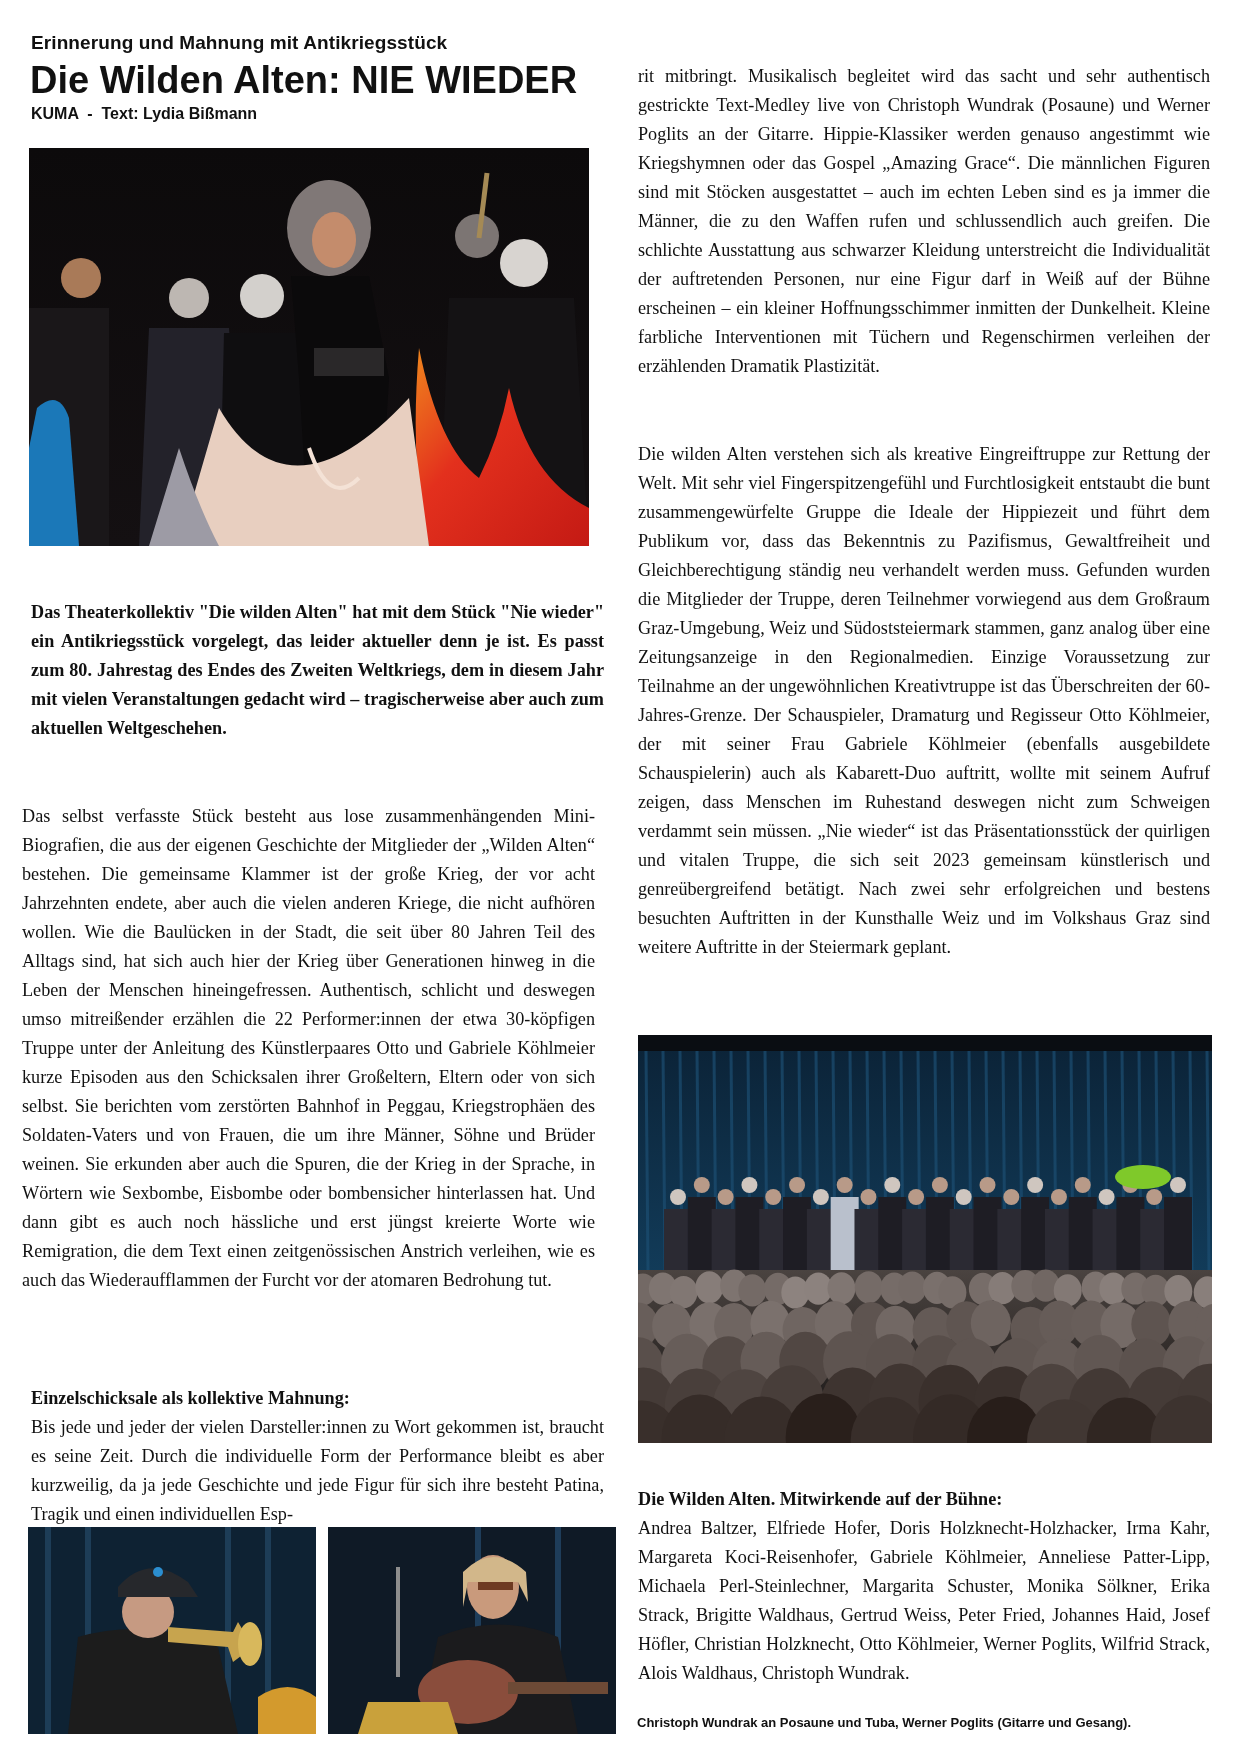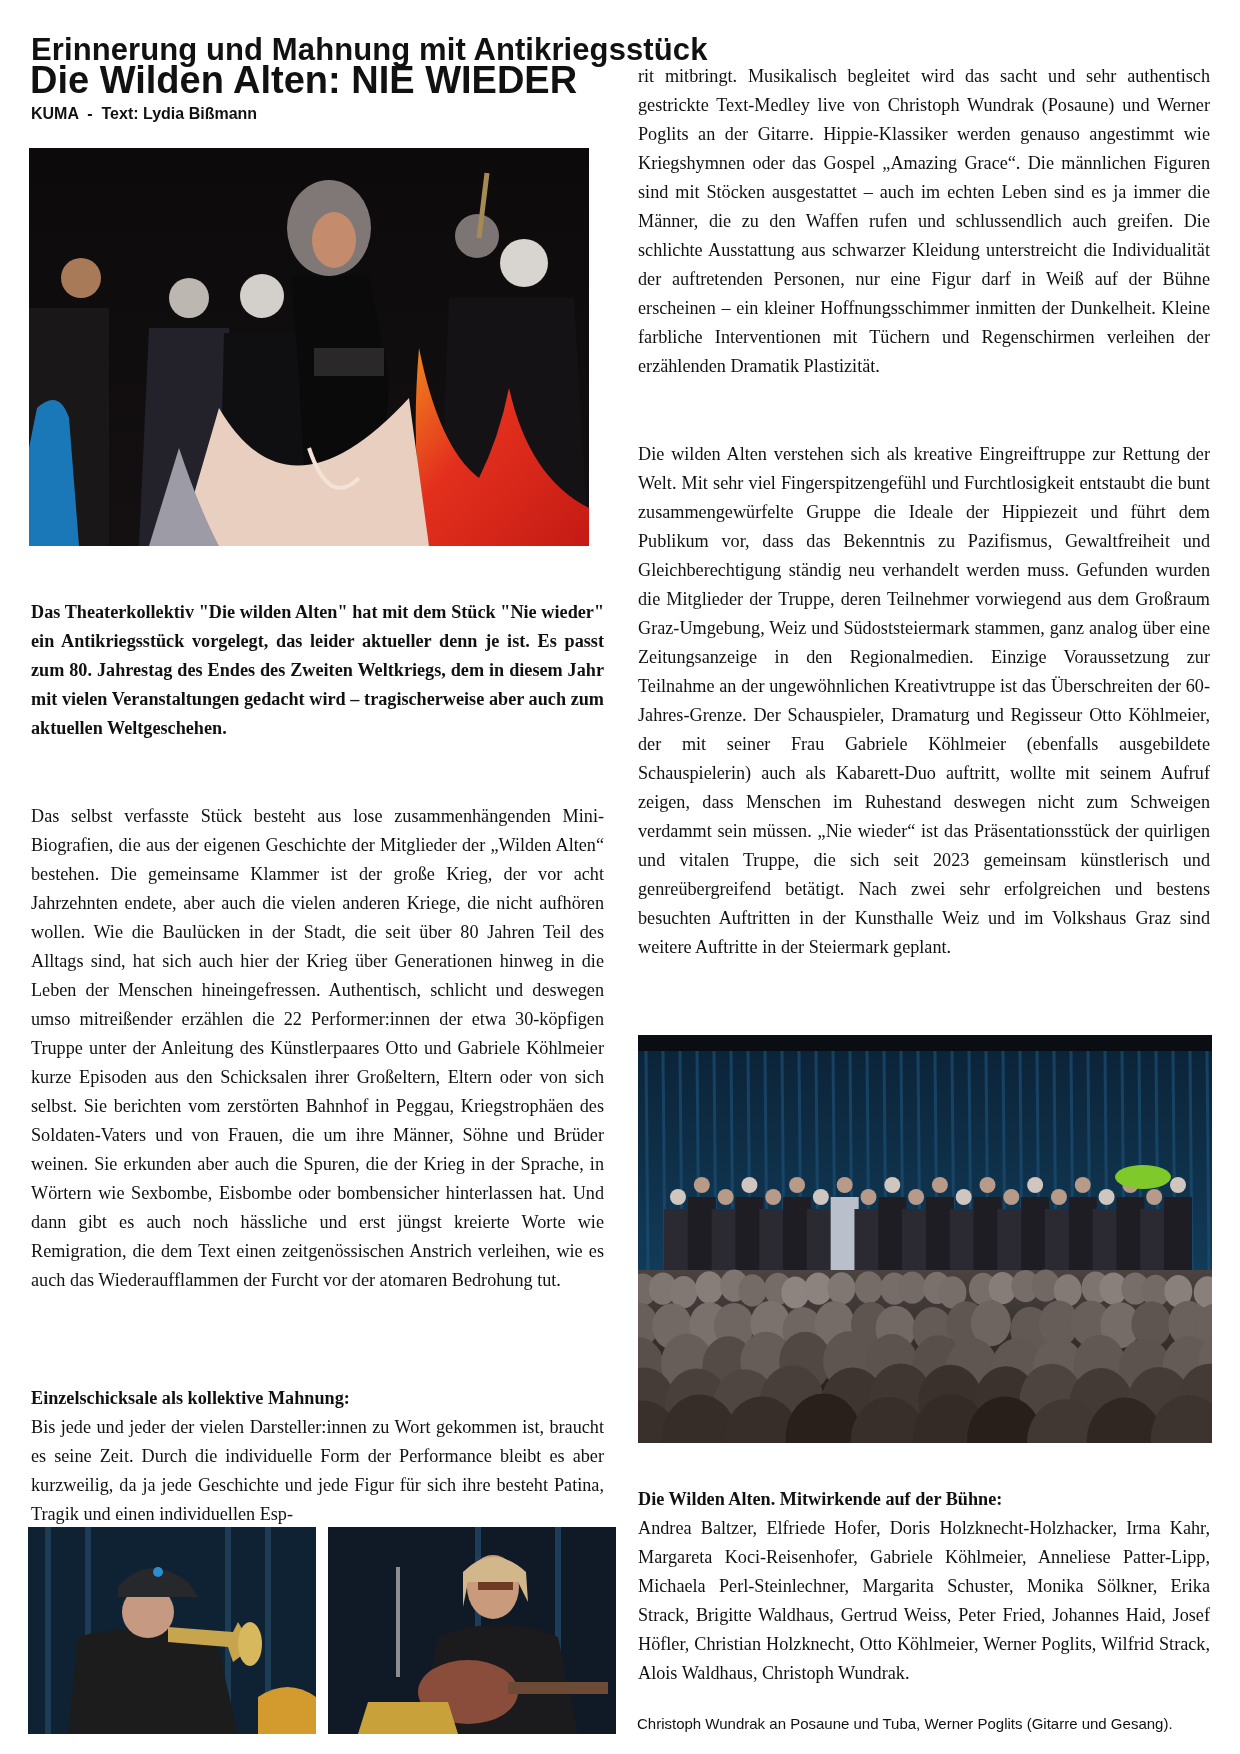--- a/index.html
+++ b/index.html
@@ -1,44 +1,44 @@
 <!DOCTYPE html>
 <html><head>
 <meta charset="utf-8">
 <style>
   html, body { margin:0; padding:0; background:#ffffff; }
   body { width:1240px; height:1754px; position:relative; overflow:hidden; color:#111; }
   .abs { position:absolute; }
   .sans { font-family:"Liberation Sans", sans-serif; }
 
-  #kicker { left:31px; top:32px; font-size:31px; font-weight:bold; letter-spacing:0.1px; }
+  #kicker { left:31px; top:32px; font-size:19px; font-weight:bold; letter-spacing:0.1px; }
   #title { left:30px; top:58px; font-size:38px; font-weight:bold; line-height:44px; white-space:nowrap; }
   #byline { left:31px; top:105px; font-size:16px; font-weight:bold; white-space:pre; }
 
   .photo { position:absolute; overflow:hidden; }
   .photo svg { display:block; width:100%; height:100%; }
 
   #photo-top { left:29px; top:148px; width:560px; height:398px; }
   #photo-stage { left:638px; top:1035px; width:574px; height:408px; }
   #photo-trumpet { left:28px; top:1527px; width:288px; height:207px; }
   #photo-guitar { left:328px; top:1527px; width:288px; height:207px; }
 
   .col { position:absolute; font-family:"Liberation Serif", serif; font-size:18.2px; line-height:29px; text-align:justify;margin-top:28px; }
   .col p { margin:0; }
   #col-left-a { left:31px; top:570px; width:573px; }
   #lead { font-weight:bold; }
-  #col-left-b { left:31px; top:774px; width:573px; }
+  #col-left-b { left:22px; top:774px; width:573px; }
   #col-left-c { left:31px; top:1356px; width:573px; }
   .sub-head { font-weight:bold; }
 
   #col-right-a { left:638px; top:34px; width:572px; }
   #col-right-b { left:638px; top:412px; width:572px; }
   #col-right-c { left:638px; top:1457px; width:572px; }
 
-  #photo-caption { left:637px; top:1715px; font-family:"Liberation Sans", sans-serif; font-size:15px; white-space:nowrap; }
+  #photo-caption { left:637px; top:1715px; font-family:"Liberation Sans", sans-serif; font-size:13px; white-space:nowrap;font-weight:bold; }
 </style>
 </head>
 <body>
 
 <div id="kicker" class="abs sans">Erinnerung und Mahnung mit Antikriegsstück</div>
 <div id="title" class="abs sans">Die Wilden Alten: NIE WIEDER</div>
 <div id="byline" class="abs sans">KUMA  -  Text: Lydia Bißmann</div>
 
 <div id="photo-top" class="photo">
   <svg viewBox="0 0 560 398" preserveAspectRatio="none">

